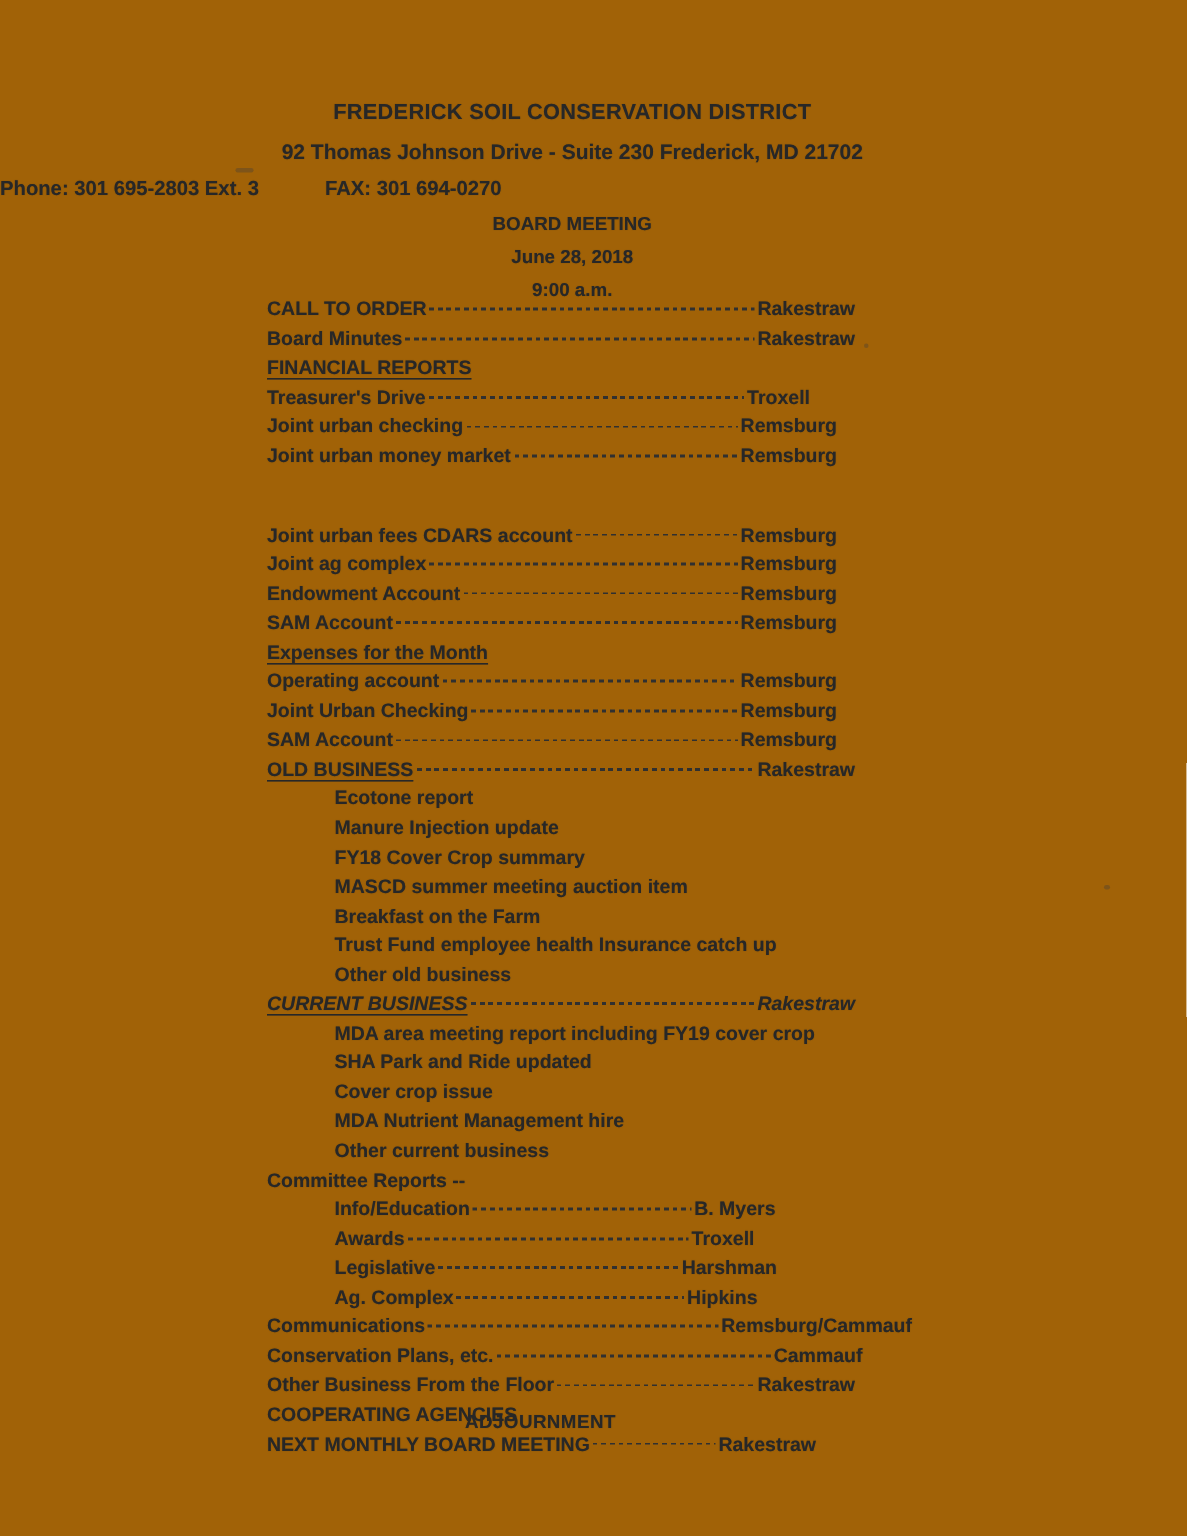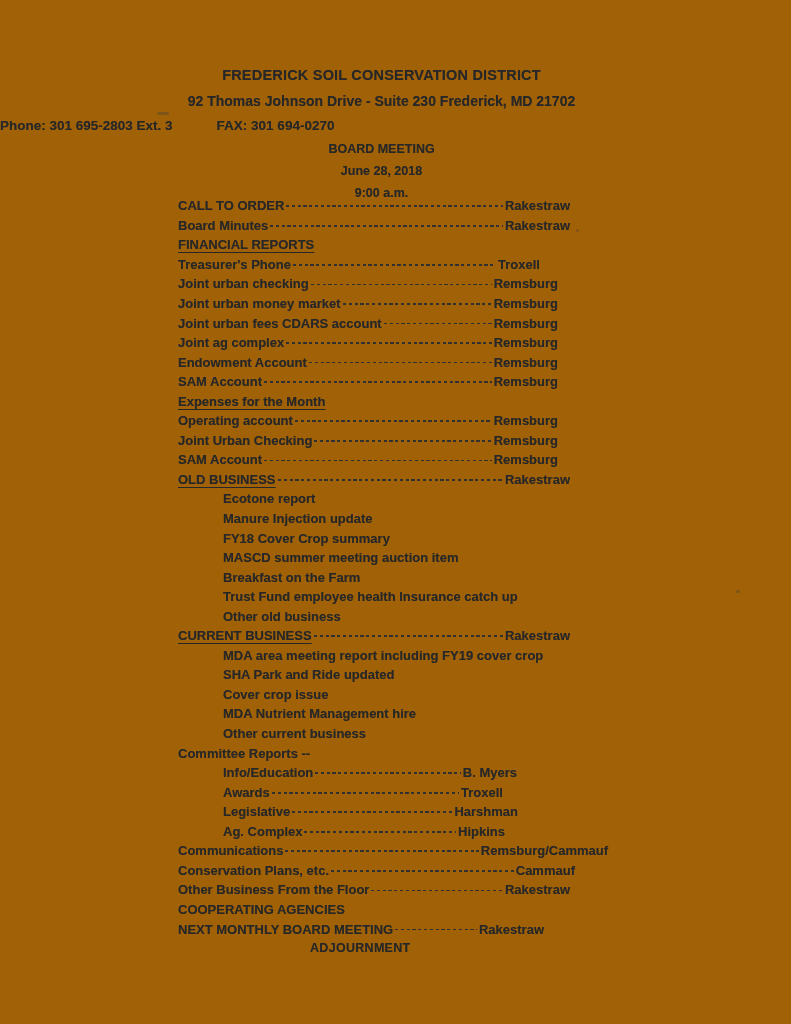--- a/index.html
+++ b/index.html
@@ -108,35 +108,35 @@
       <div class="row" style="width: 392px;">
     <span class="label">Board Minutes</span>
     <span class="leader"></span>
     <span class="assignee">Rakestraw</span>
   </div>
       <div class="row">
     <span class="label u">FINANCIAL REPORTS</span>
 
   </div>
       <div class="row" style="width: 362px;">
-    <span class="label">Treasurer's Phone</span>
+    <span class="label">Treasurer's Drive</span>
     <span class="leader"></span>
     <span class="assignee">Troxell</span>
   </div>
       <div class="row" style="width: 380px;">
     <span class="label">Joint urban checking</span>
     <span class="leader"></span>
     <span class="assignee">Remsburg</span>
   </div>
       <div class="row" style="width: 380px;">
     <span class="label">Joint urban money market</span>
     <span class="leader"></span>
     <span class="assignee">Remsburg</span>
   </div>
-      <div class="row" style="width: 380px;">
+      <div class="row" style="width: 380px; margin-top: 33px;">
     <span class="label">Joint urban fees CDARS account</span>
     <span class="leader"></span>
     <span class="assignee">Remsburg</span>
   </div>
       <div class="row" style="width: 380px;">
     <span class="label">Joint ag complex</span>
     <span class="leader"></span>
     <span class="assignee">Remsburg</span>
   </div>
       <div class="row" style="width: 380px;">
@@ -194,21 +194,21 @@
 
   </div>
       <div class="row ind">
     <span class="label">Trust Fund employee health Insurance catch up</span>
 
   </div>
       <div class="row ind">
     <span class="label">Other old business</span>
 
   </div>
-      <div class="row" style="width: 392px;">
+      <div class="row" style="width: 392px; font-style: italic;">
     <span class="label u">CURRENT BUSINESS</span>
     <span class="leader"></span>
     <span class="assignee">Rakestraw</span>
   </div>
       <div class="row ind">
     <span class="label">MDA area meeting report including FY19 cover crop</span>
 
   </div>
       <div class="row ind">
     <span class="label">SHA Park and Ride updated</span>

